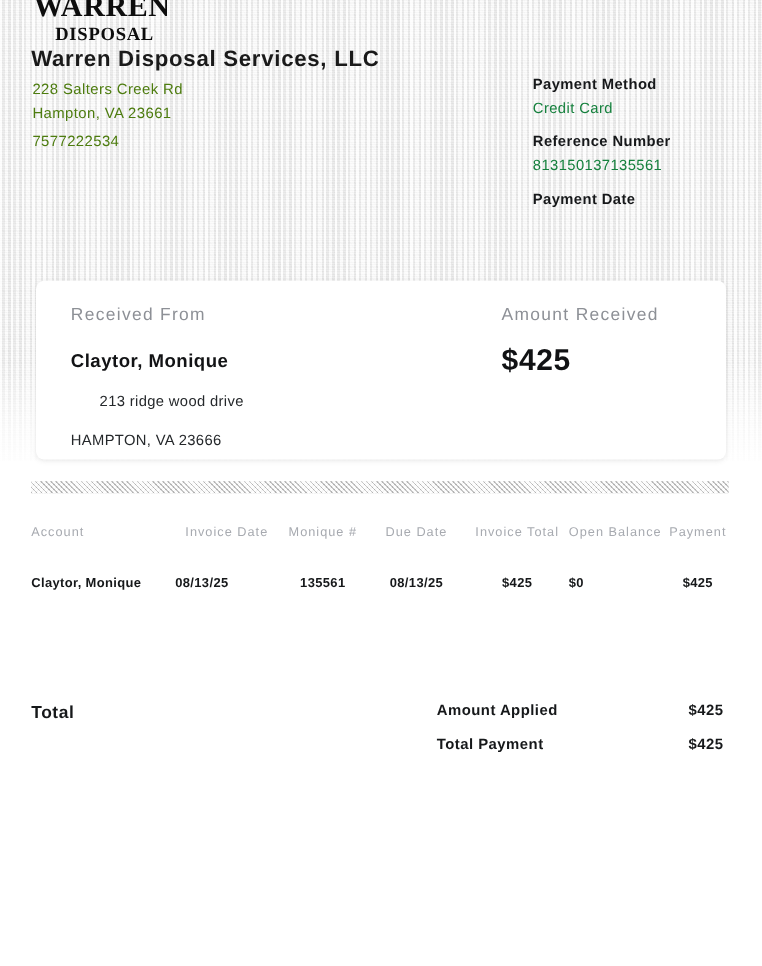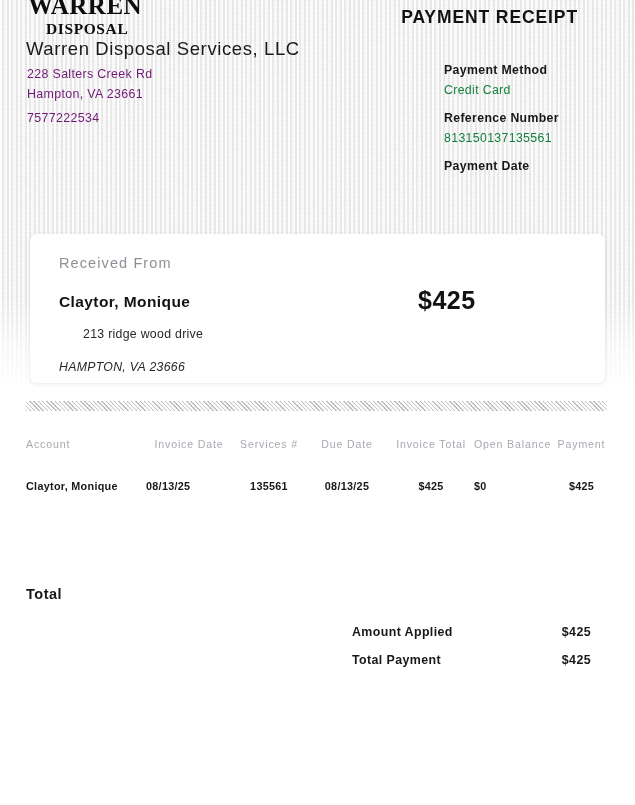--- a/index.html
+++ b/index.html
@@ -63,30 +63,30 @@
     font-size: 15.5px;
     letter-spacing: 0.6px;
     color: #0d0d0d;
     margin: 3px 0 0 28px;
     line-height: 16px;
   }
 
   #company-name {
     position: absolute; left: 26px; top: 38px;
     font-size: 18.5px;
-    font-weight: normal;
+    font-weight: bold;
     letter-spacing: 0.6px;
     color: #1a1a1a;
     white-space: nowrap;
   }
   .addr-line {
     position: absolute; left: 27px;
     font-size: 12.4px;
     letter-spacing: 0.35px;
-    color: #701a75;
+    color: #4d7c0f;
     white-space: nowrap;
   }
   #addr1 { top: 67px; }
   #addr2 { top: 87px; }
   #phone  { top: 111px; }
 
   #receipt-title {
     position: absolute; right: 57px; top: 7px;
     font-size: 17.5px;
     font-weight: bold;
@@ -153,21 +153,21 @@
     white-space: nowrap;
   }
   .payer-addr {
     position: absolute; left: 29px;
     font-size: 12.3px;
     letter-spacing: 0.3px;
     color: #25282b;
     white-space: nowrap;
   }
   #payer-addr1 { top: 93px; margin-left: 24px; }
-  #payer-addr2 { top: 126px; font-style: italic; }
+  #payer-addr2 { top: 126px; }
 
   
   #divider-band {
     position: absolute;
     left: 26px; top: 401px;
     width: 581px; height: 10px;
     background-color: #dddddd;
     background-image:
       repeating-linear-gradient(45deg,
         rgba(150,150,150,0.55) 0px, rgba(150,150,150,0.55) 1px,
@@ -215,21 +215,21 @@
 
   
   #memo-label {
     position: absolute; left: 26px; top: 586px;
     font-size: 14.5px;
     font-weight: bold;
     letter-spacing: 0.5px;
     color: #16181a;
     white-space: nowrap;
   }
-  #totals { position: absolute; left: 352px; top: 585px; width: 239px; margin-top: 40px; }
+  #totals { position: absolute; left: 364px; top: 585px; width: 239px; }
   .total-row {
     display: flex;
     justify-content: space-between;
     align-items: baseline;
     margin-bottom: 14px;
   }
   .total-row:last-child { margin-bottom: 0; }
   .total-label {
     font-size: 12.4px;
     font-weight: bold;
@@ -256,49 +256,49 @@
   <div id="logo-block">
     <div id="logo-warren">WARREN</div>
     <div id="logo-disposal">DISPOSAL</div>
   </div>
 
   <div id="company-name">Warren Disposal Services, LLC</div>
   <div class="addr-line" id="addr1">228 Salters Creek Rd</div>
   <div class="addr-line" id="addr2">Hampton, VA 23661</div>
   <div class="addr-line" id="phone">7577222534</div>
 
-  <div id="receipt-title">PAYMENT RECEIPT</div>
 
   <div id="meta-block">
     <div class="meta-label">Payment Method</div>
     <div class="meta-value">Credit Card</div>
     <div class="meta-label">Reference Number</div>
     <div class="meta-value">813150137135561</div>
     <div class="meta-label">Payment Date</div>
   </div>
 
 </div>
 
 <div id="received-card">
   <div id="lbl-received-from">Received From</div>
+  <div id="lbl-amount-received">Amount Received</div>
   <div id="payer-name">Claytor, Monique</div>
   <div id="amount-received">$425</div>
   <div class="payer-addr" id="payer-addr1">213 ridge wood drive</div>
   <div class="payer-addr" id="payer-addr2">HAMPTON, VA 23666</div>
 </div>
 
 <div id="divider-band"></div>
 
 <div id="invoice-table">
   <table>
     <thead>
       <tr>
         <th class="col-account">Account</th>
         <th class="col-invdate">Invoice Date</th>
-        <th class="col-invnum">Services #</th>
+        <th class="col-invnum">Monique #</th>
         <th class="col-duedate">Due Date</th>
         <th class="col-invtotal">Invoice Total</th>
         <th class="col-openbal">Open Balance</th>
         <th class="col-payment">Payment</th>
       </tr>
     </thead>
     <tbody>
       <tr>
         <td class="col-account">Claytor, Monique</td>
         <td class="col-invdate">08/13/25</td>

